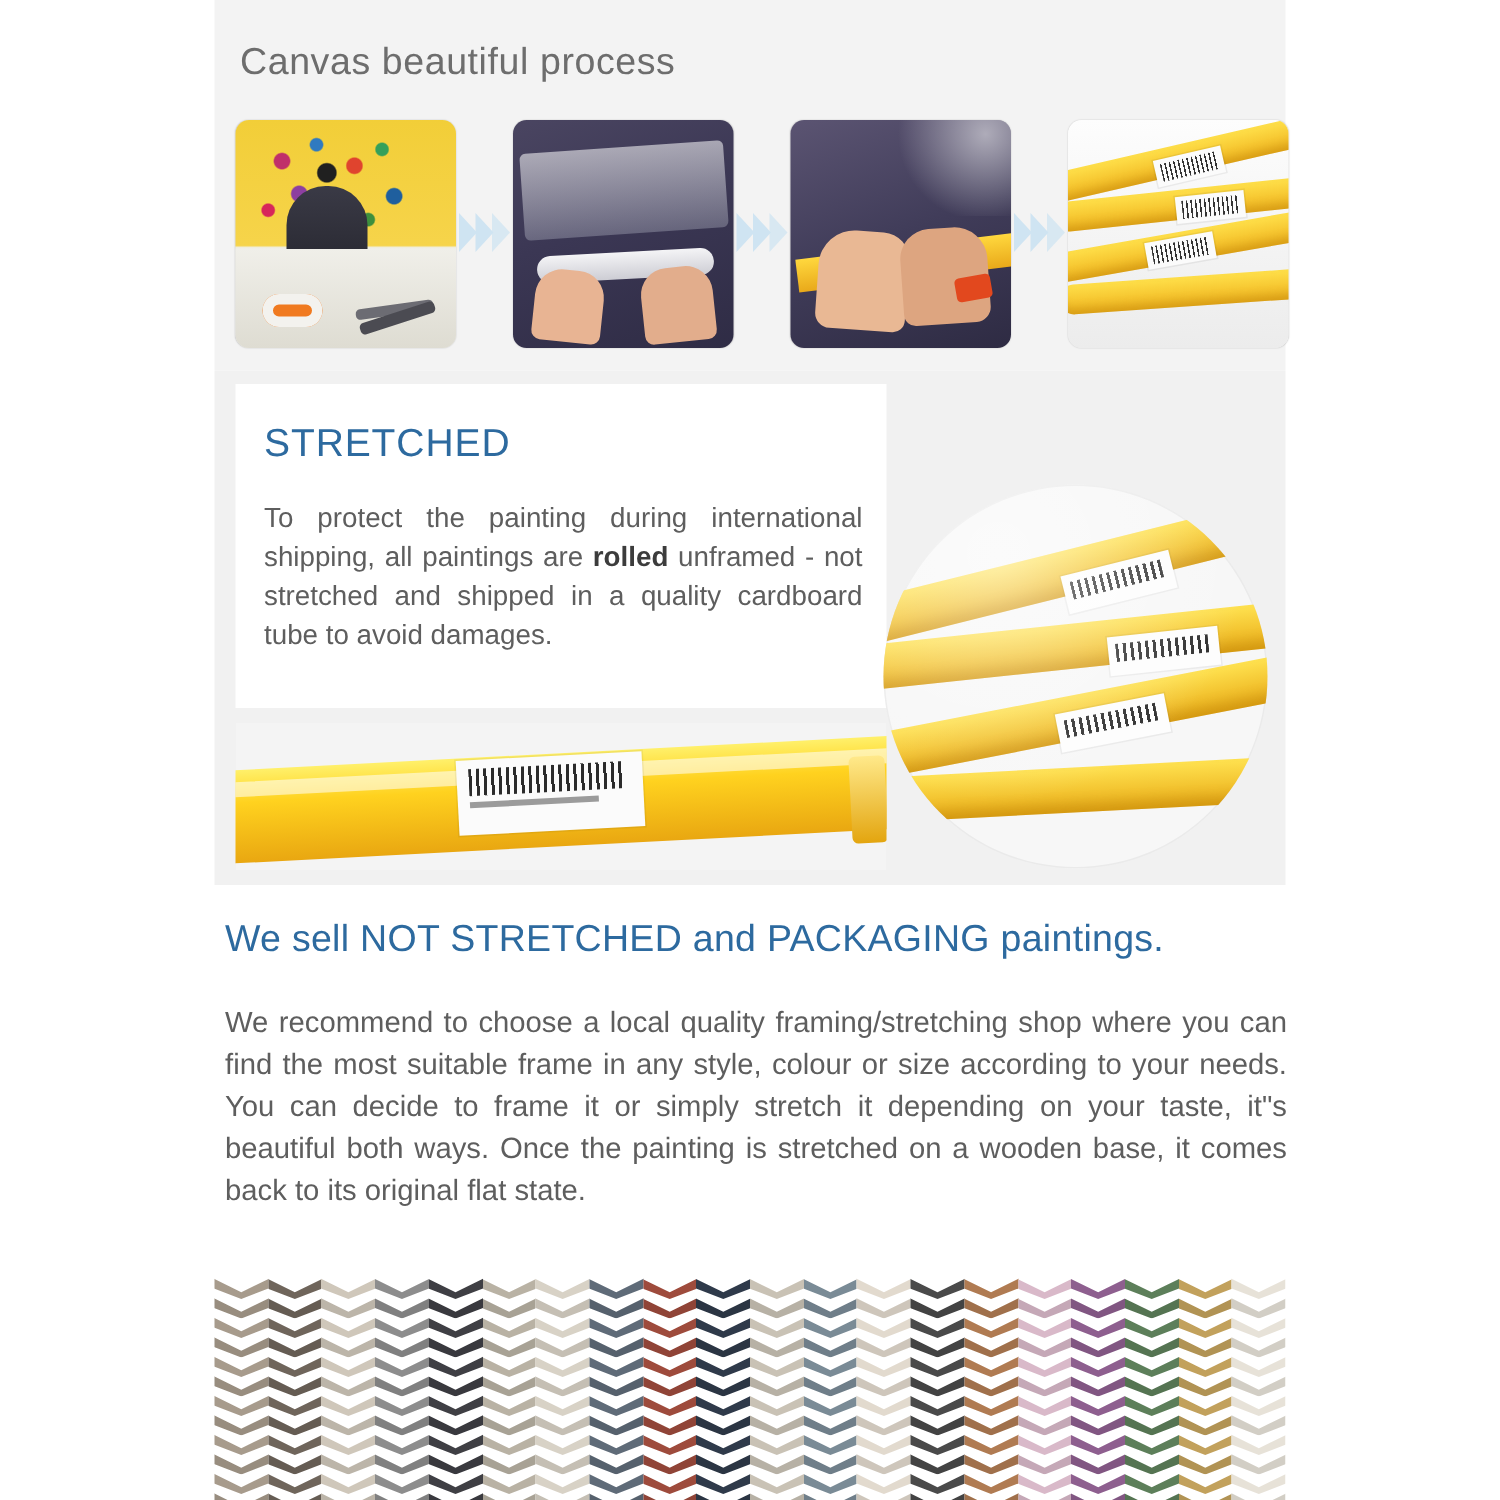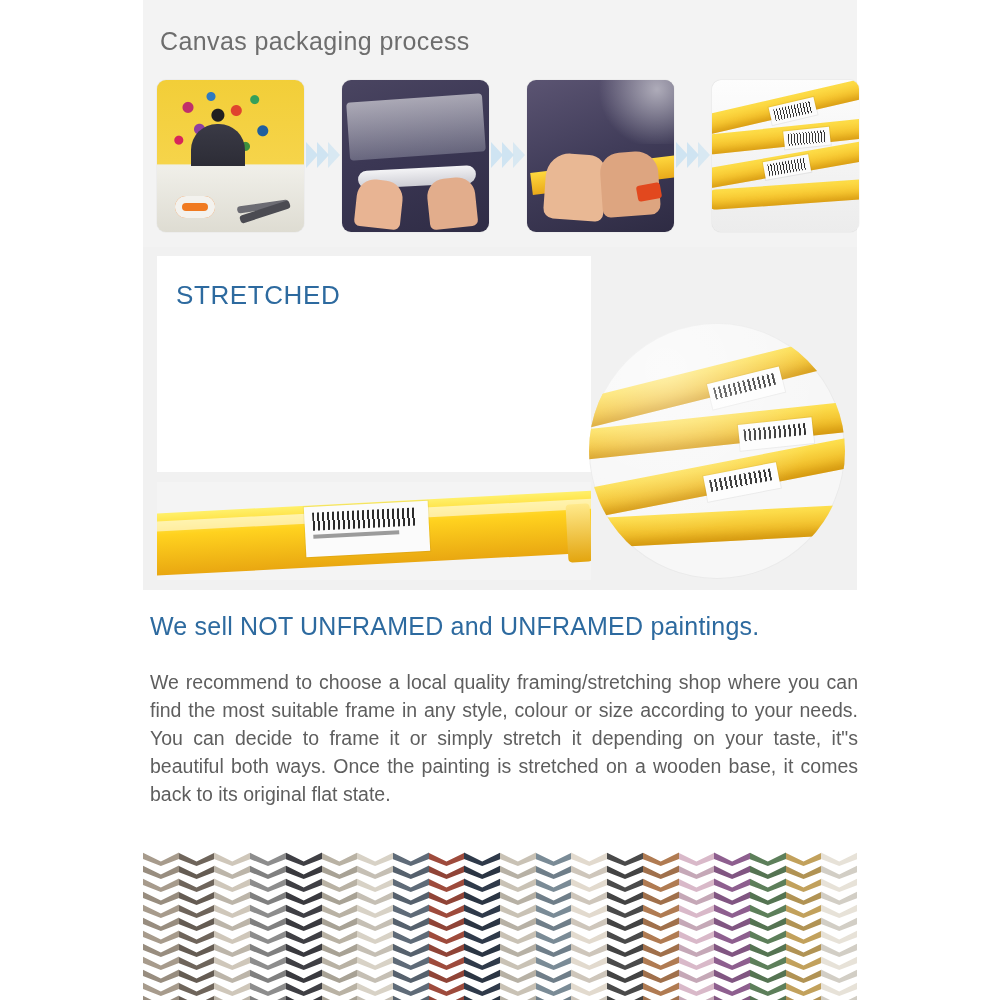--- a/index.html
+++ b/index.html
@@ -329,21 +329,21 @@
     position: absolute;
     left: -10%;
     width: 120%;
     height: 15px;
   }
 </style>
 </head>
 <body>
 
 <div class="process-section">
-  <div class="process-title">Canvas packaging process</div>
+  <div class="process-title">Canvas beautiful process</div>
 
   <div class="process-strip">
 
     <div class="proc-thumb t1">
       <div class="splash"></div>
       <div class="figure"></div>
       <div class="tablecloth"></div>
       <div class="scissor2"></div>
       <div class="scissor"></div>
       <div class="cutter"></div>
@@ -398,20 +398,23 @@
         </div>
     </div>
 
   </div>
 </div>
 
 <div class="packaging-section">
 
   <div class="pack-card">
     <div class="pack-heading">STRETCHED</div>
+    <div class="pack-body">
+      <span>To protect the painting during international shipping, all paintings are </span><b>rolled</b><span> unframed - not stretched and shipped in a quality cardboard tube to avoid damages.</span>
+    </div>
   </div>
 
   <div class="roll-photo">
     <div class="bg"></div>
     <div class="tube"></div>
     <div class="shine"></div>
     <div class="label">
       <div class="bars"></div>
       <div class="txt"></div>
     </div>
@@ -430,21 +433,21 @@
         <div class="cb"></div>
       </div>
     <div class="clabel g3">
         <div class="cb"></div>
       </div>
     <div class="sheen"></div>
   </div>
 
 </div>
 
-<div class="statement">We sell NOT UNFRAMED and  UNFRAMED paintings.</div>
+<div class="statement">We sell NOT STRETCHED and  PACKAGING paintings.</div>
 <div class="recommend">We recommend to choose a local quality framing/stretching shop where you can find the most suitable frame in any style, colour or size according to your needs. You can decide to frame it or simply stretch it depending on your taste, it"s beautiful both ways. Once the painting is stretched on a wooden base, it comes back to its original flat state.</div>
 
 <div class="frames" id="frames-strip">
     <div class="frame-col">
       <div class="chev" style="top:0px;background:#a79b8c;filter:brightness(1);clip-path: polygon(0 0, 50% 70%, 100% 0, 100% 45%, 50% 100%, 0 45%);"></div>
       <div class="chev" style="top:13px;background:#a79b8c;filter:brightness(0.91);clip-path: polygon(0 0, 50% 70%, 100% 0, 100% 45%, 50% 100%, 0 45%);"></div>
       <div class="chev" style="top:26px;background:#a79b8c;filter:brightness(1);clip-path: polygon(0 0, 50% 70%, 100% 0, 100% 45%, 50% 100%, 0 45%);"></div>
       <div class="chev" style="top:39px;background:#a79b8c;filter:brightness(0.91);clip-path: polygon(0 0, 50% 70%, 100% 0, 100% 45%, 50% 100%, 0 45%);"></div>
       <div class="chev" style="top:52px;background:#a79b8c;filter:brightness(1);clip-path: polygon(0 0, 50% 70%, 100% 0, 100% 45%, 50% 100%, 0 45%);"></div>
       <div class="chev" style="top:65px;background:#a79b8c;filter:brightness(0.91);clip-path: polygon(0 0, 50% 70%, 100% 0, 100% 45%, 50% 100%, 0 45%);"></div>

